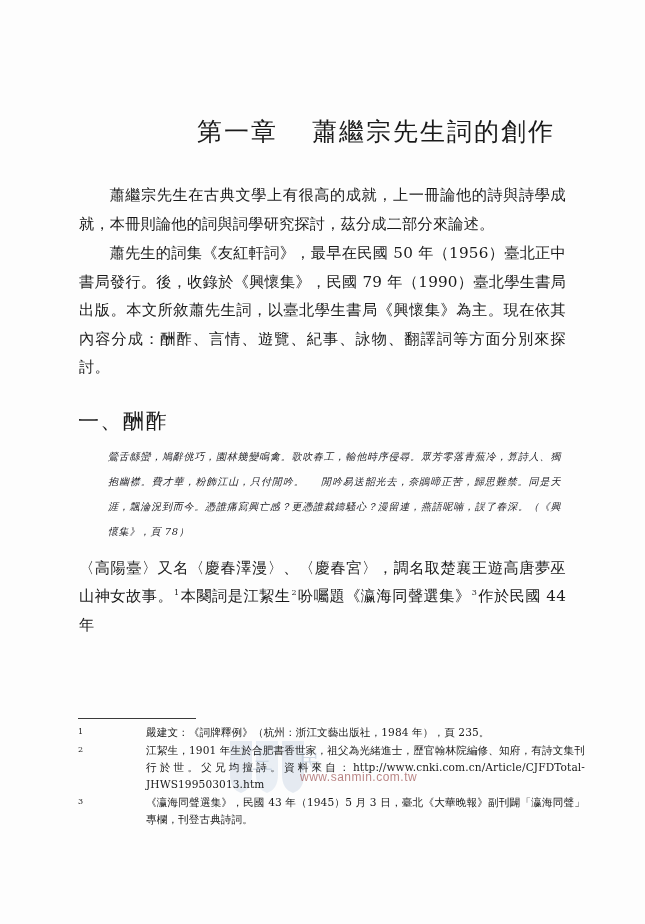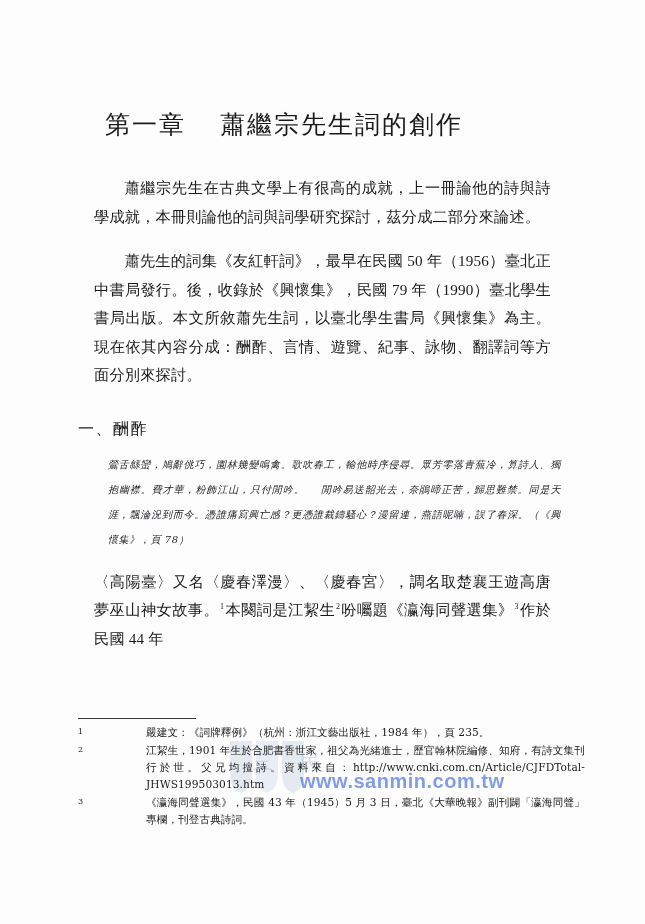--- a/index.html
+++ b/index.html
@@ -30,26 +30,25 @@
     width: 645px;
     height: 924px;
     pointer-events: none;
     z-index: 0;
   }
   .wm-url {
     position: absolute;
     left: 300px;
     top: 770px;
     font-family: "Liberation Sans", sans-serif;
-    font-size: 20px;
+    font-size: 12px;
     letter-spacing: 0.5px;
-    color: #1d4ed8;
+    color: #7f1d1d;
     opacity: 0.55;
     white-space: nowrap;
-    font-weight: bold;
   }
   .wm-logo {
     position: absolute;
     left: 222px;
     top: 735px;
     width: 86px;
     height: 62px;
     opacity: 0.35;
   }
   .wm-cjk {
@@ -65,53 +64,52 @@
 
   
   .content {
     position: relative;
     z-index: 2;
     padding: 0 78px;
     box-sizing: border-box;
   }
 
   .chapter-title {
-    margin: 5px;
+    margin: 12px;
     padding-top: 104px;
     font-size: 25px;
     font-weight: normal;
     letter-spacing: 2px;
     line-height: 1.25;
-    text-align: left;
+    text-align: right;
     padding-left: 22px;
     font-family: "DejaVu Serif", "Liberation Serif", serif;
   }
   .chapter-title .gap {
     display: inline-block;
     width: 34px;
   }
 
   .body-block {
     margin-top: 34px;
   }
   p.para {
-    margin: 16px;
+    margin: 1px;
     font-size: 15.2px;
     line-height: 28.5px;
     text-align: justify;
     text-justify: inter-ideograph;
     letter-spacing: 0.2px;
     text-indent: 2em;
-    font-family: Liberation Serif, serif;
   }
   p.para.noindent { text-indent: 0; }
 
   h2.section-heading {
     margin: 26px 0 8px 0;
-    font-size: 16px;
+    font-size: 21px;
     font-weight: normal;
     letter-spacing: 1.5px;
     line-height: 26px;
   }
 
   .quote {
     margin: 10px 0 10px 0;
     padding-left: 30px;
     padding-right: 6px;
     font-size: 10px;

